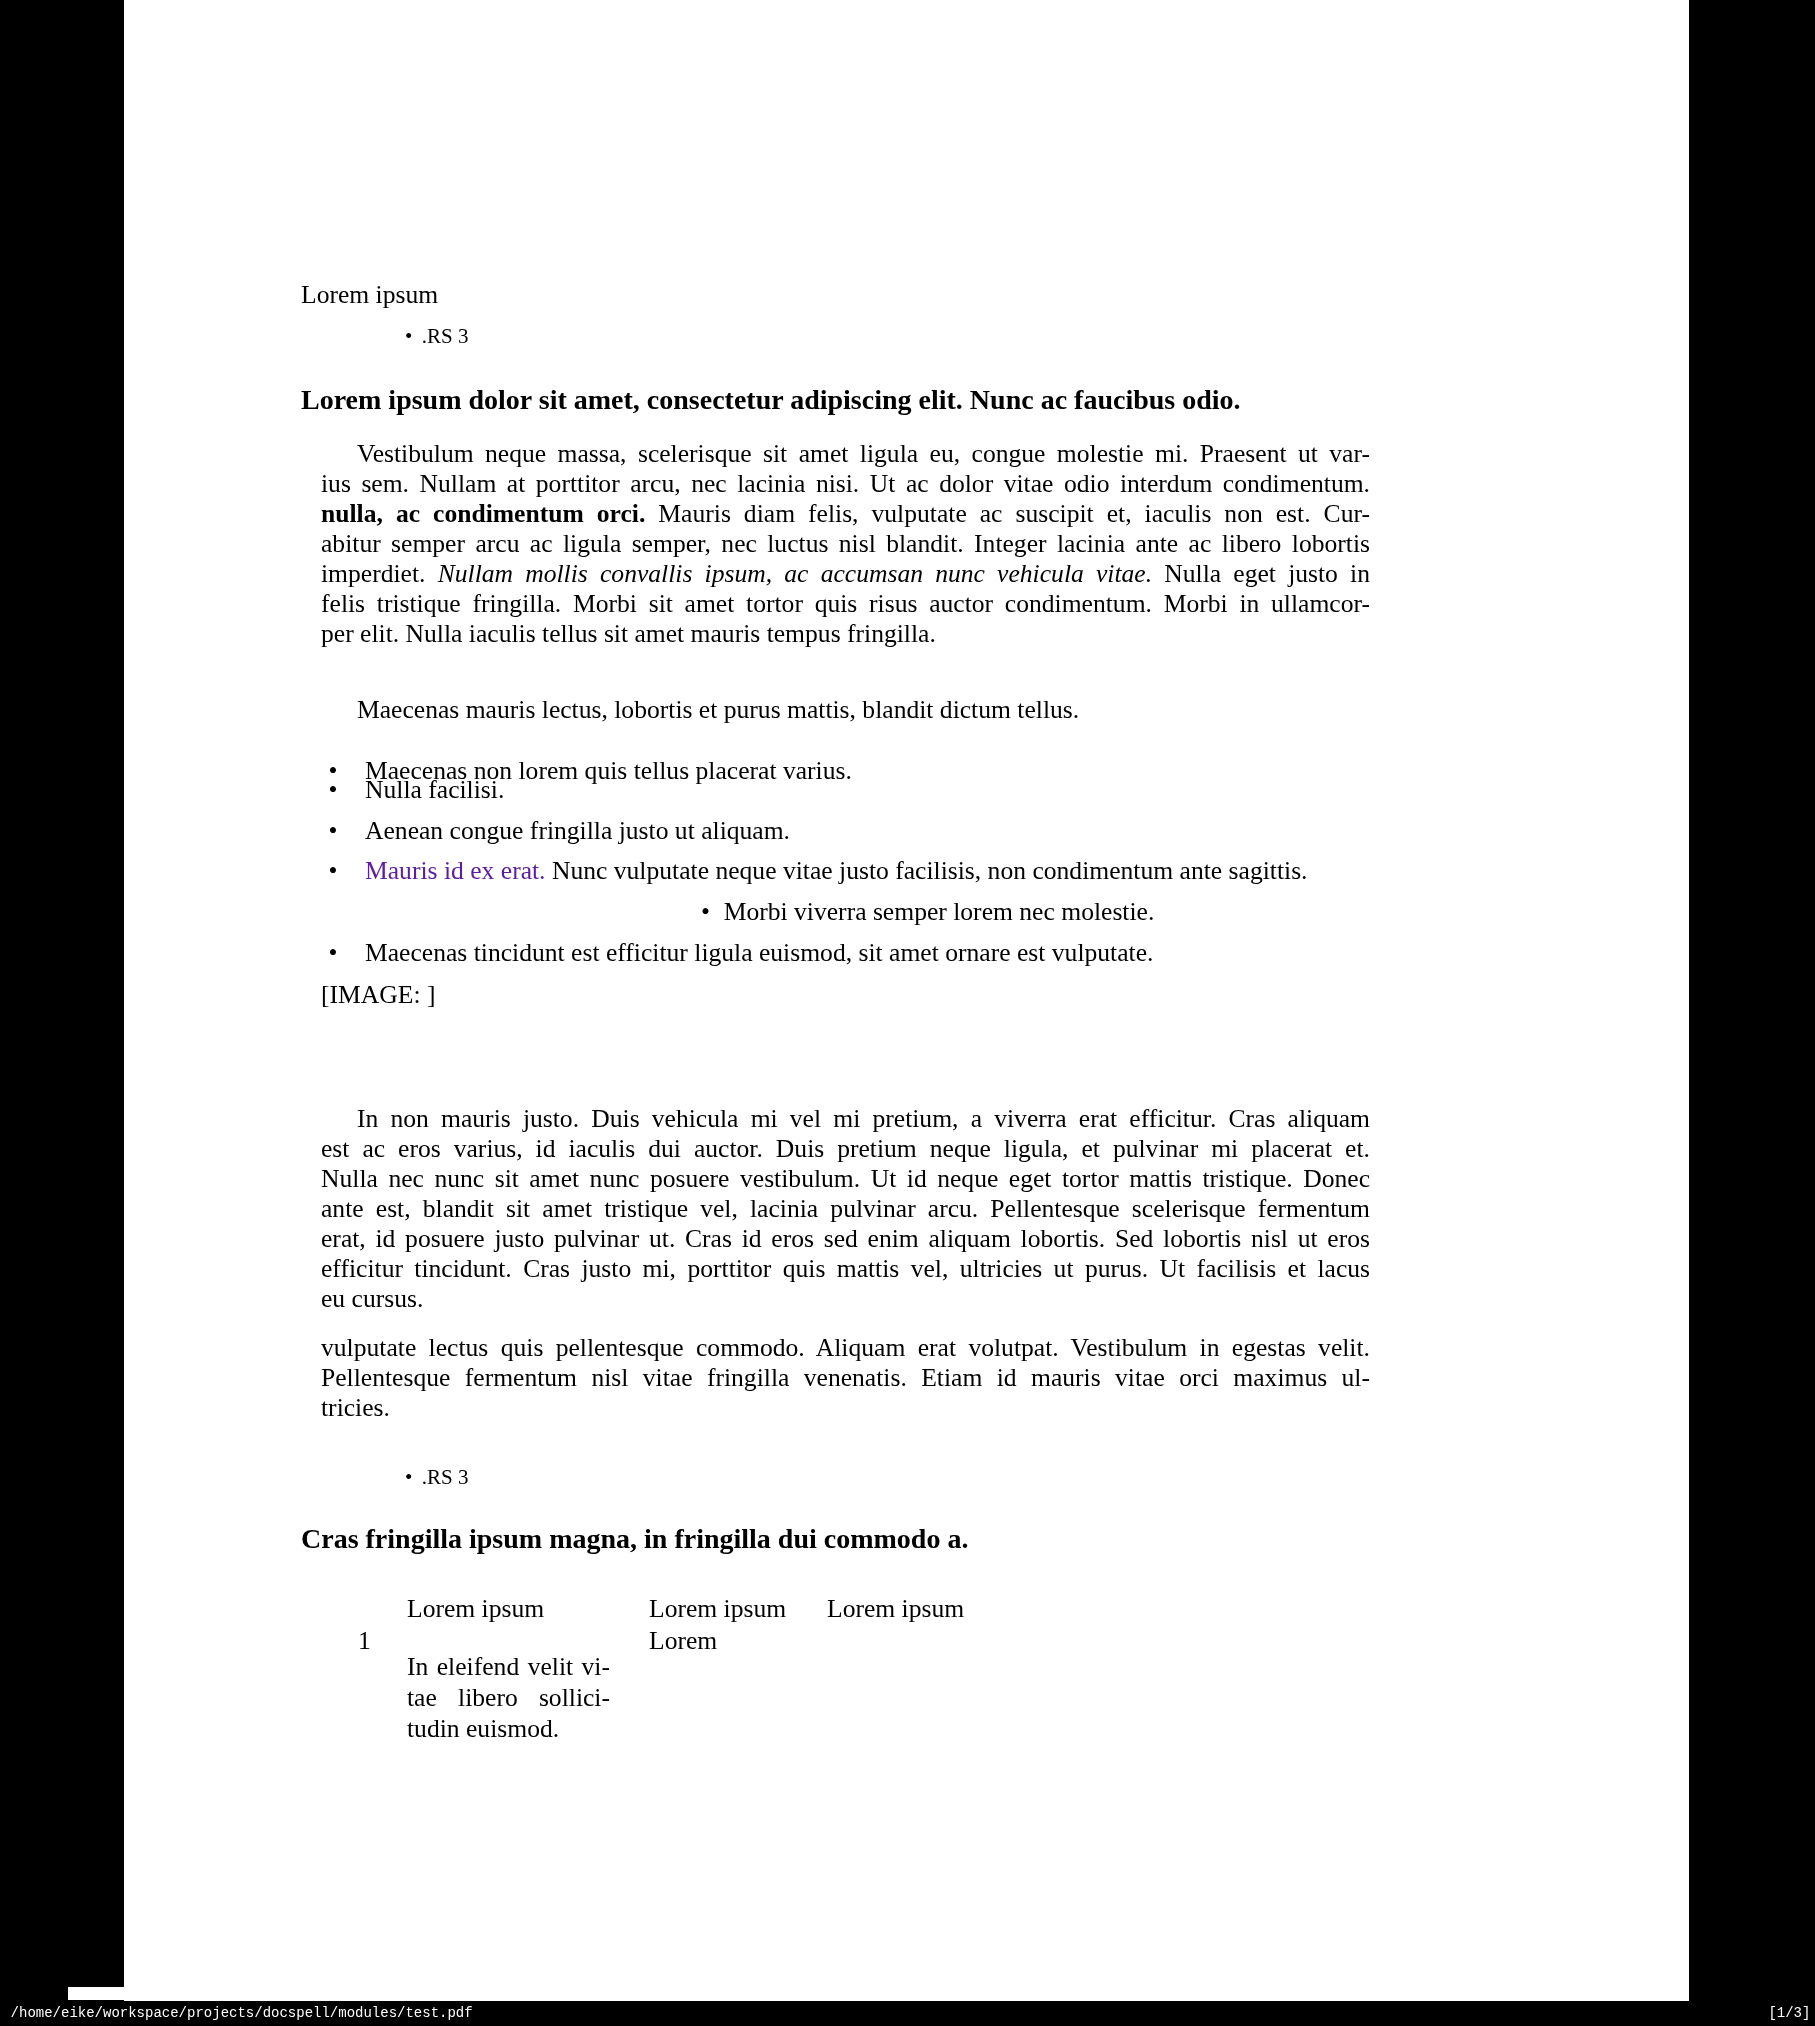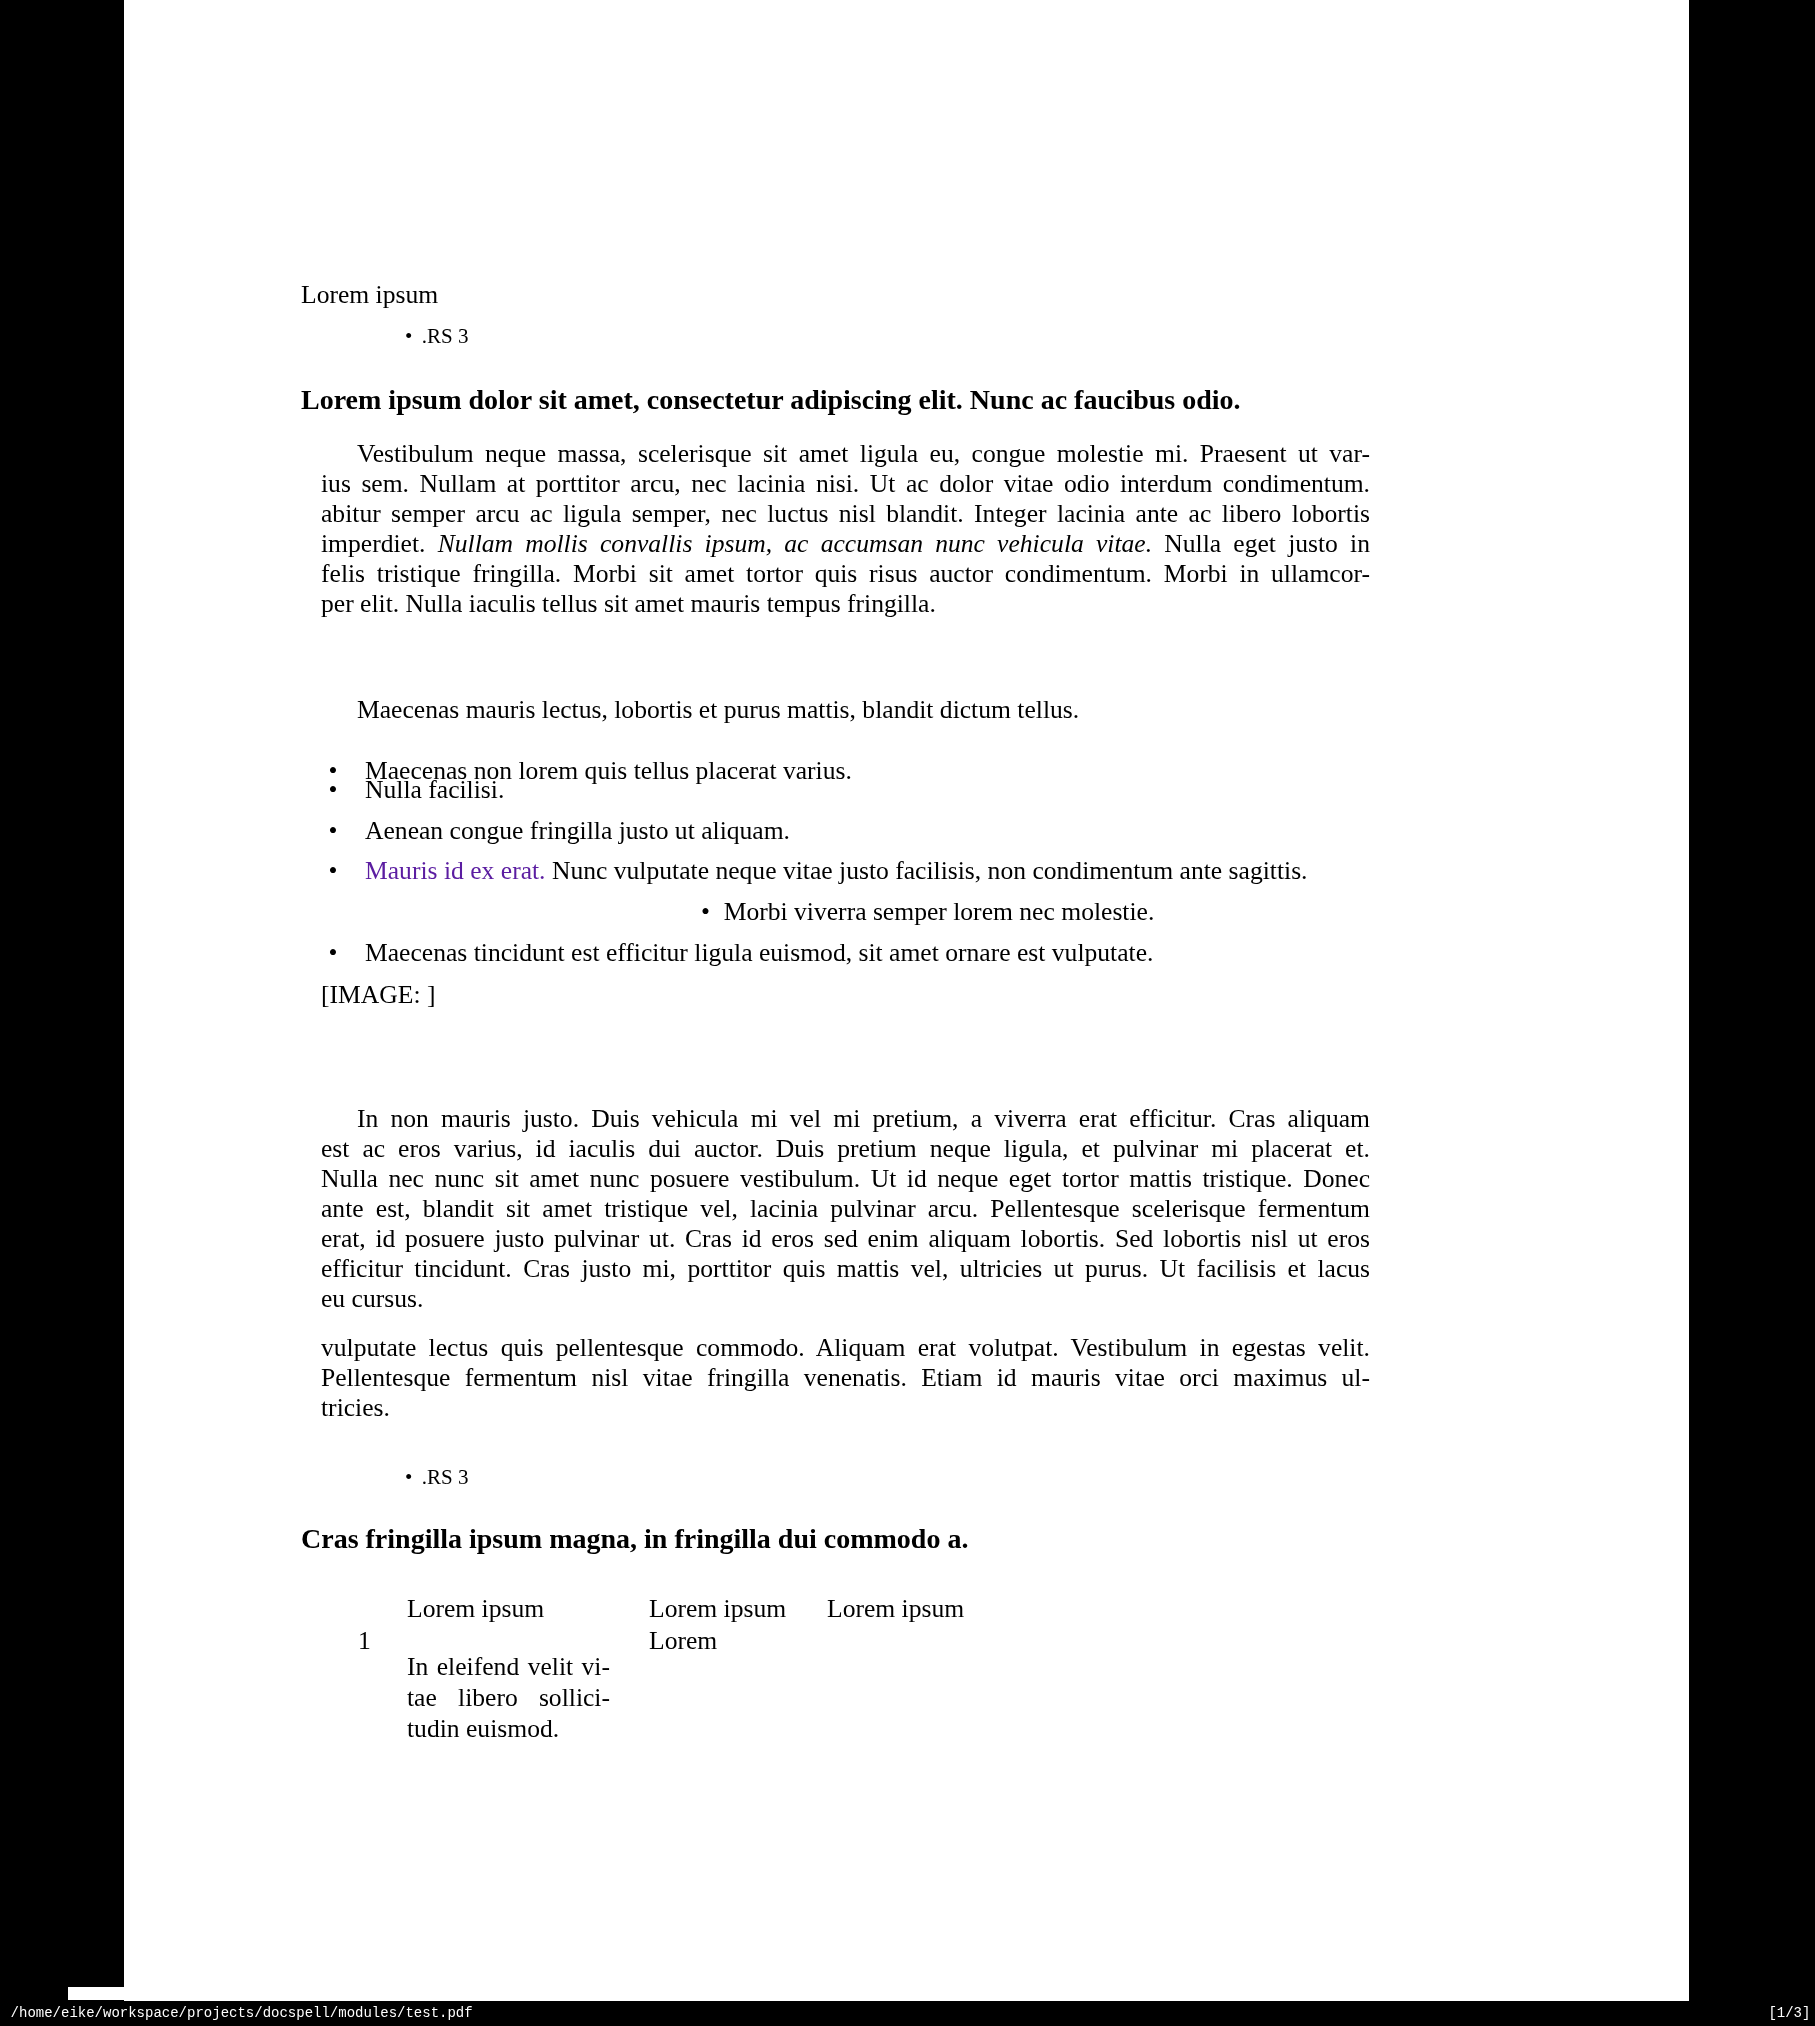--- a/index.html
+++ b/index.html
@@ -76,20 +76,21 @@
 
   <div class="abs rs-line" style="left:281px;top:321px;">
     <span class="rs-bullet">•</span><span>.RS 3</span>
   </div>
 
   <div class="abs heading" style="left:177px;top:383px;">Lorem ipsum dolor sit amet, consectetur adipiscing elit. Nunc ac faucibus odio.</div>
 
   <div class="abs" style="left:197px;top:439px;">
     <div class="tline indent"><span class="seg-n">Vestibulum neque massa, scelerisque sit amet ligula eu, congue molestie mi. Praesent ut var-</span></div>
     <div class="tline"><span class="seg-n">ius sem. Nullam at porttitor arcu, nec lacinia nisi. Ut ac dolor vitae odio interdum condimentum.</span></div>
+    <div class="tline"><span class="seg-b">nulla, ac condimentum orci.</span><span class="seg-n"> Mauris diam felis, vulputate ac suscipit et, iaculis non est. Cur-</span></div>
     <div class="tline"><span class="seg-n">abitur semper arcu ac ligula semper, nec luctus nisl blandit. Integer lacinia ante ac libero lobortis</span></div>
     <div class="tline"><span class="seg-n">imperdiet. </span><span class="seg-i">Nullam mollis convallis ipsum, ac accumsan nunc vehicula vitae.</span><span class="seg-n"> Nulla eget justo in</span></div>
     <div class="tline"><span class="seg-n">felis tristique fringilla. Morbi sit amet tortor quis risus auctor condimentum. Morbi in ullamcor-</span></div>
     <div class="tline last"><span class="seg-n">per elit. Nulla iaculis tellus sit amet mauris tempus fringilla.</span></div>
   </div>
 
   <div class="abs body-text indent" style="left:197px;top:695px;width:1049px;"><span class="seg-n">Maecenas mauris lectus, lobortis et purus mattis, blandit dictum tellus.</span></div>
 
   <div class="li" style="top:728px;margin-top:28px;">
     <span class="li-bullet">•</span><span><span class="seg-n">Maecenas non lorem quis tellus placerat varius.</span></span>

